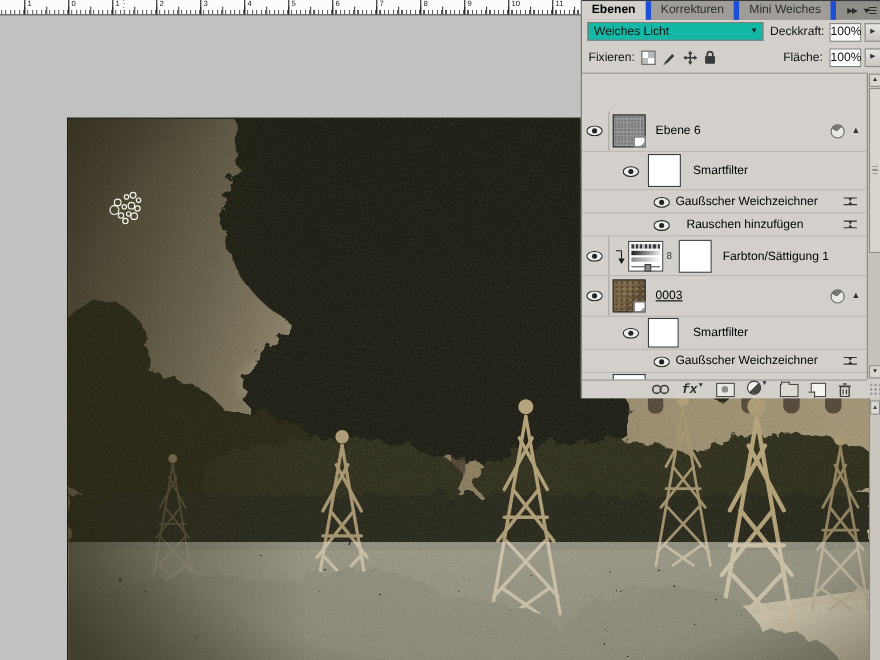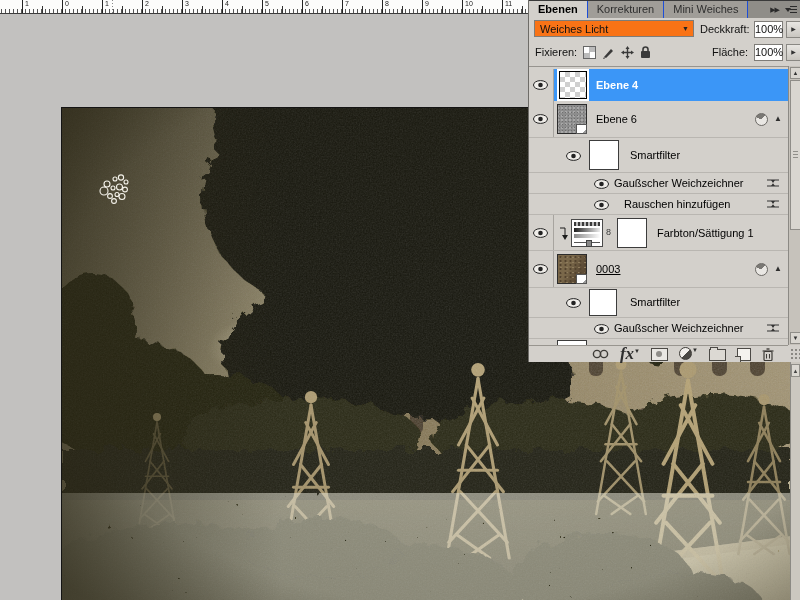--- a/index.html
+++ b/index.html
@@ -26,31 +26,31 @@
           background:#cbc7c0;border-left:1px solid #8b8984;}
   #doc-scrollbar .sbtn{position:absolute;left:0;top:2px;width:9px;height:13px;
           background:#dbd8d2;border:1px solid #918f8a;font-size:6px;line-height:12px;
           text-align:center;color:#444;box-sizing:border-box;}
   
   #panel{position:absolute;left:528px;top:0;width:272px;height:362px;
          background:#d3d0cb;border-left:1px solid #6e6c68;font-size:11px;color:#111;}
   #tabbar{position:absolute;left:0;top:0;width:272px;height:18px;background:#8f8d88;
           border-top:1px solid #3a3a3a;box-sizing:border-box;display:flex;}
   .tab{height:17px;line-height:17px;padding:0 9px;background:#a09d98;color:#2e2e2e;
-       border-right:1px solid #1d4ed8;font-size:11px;}
+       border-right:5px solid #1d4ed8;font-size:11px;}
   .tab.active{background:#d3d0cb;color:#000;font-weight:bold;}
   #tab-icons{margin-left:auto;display:flex;align-items:center;padding-right:4px;gap:6px;}
   .dblarrow{font-size:7px;color:#2a2a2a;letter-spacing:-1px;}
   .menu-icon{width:12px;height:9px;position:relative;}
   .menu-icon:before{content:"";position:absolute;left:0;top:3px;border:3px solid transparent;
        border-top:4px solid #2a2a2a;}
   .menu-icon:after{content:"";position:absolute;right:0;top:1px;width:7px;height:7px;
        background:repeating-linear-gradient(#2a2a2a 0 1px,transparent 1px 3px);}
   .prow{position:absolute;left:0;width:272px;height:22px;display:flex;align-items:center;}
-  #blend-select{position:absolute;left:5px;top:2px;width:160px;height:17px;background:#f97316;
+  #blend-select{position:absolute;left:5px;top:2px;width:160px;height:17px;background:#14b8a6;
        border:1px solid #7e7c78;display:flex;align-items:center;padding-left:5px;box-sizing:border-box;gap:28px;}
   #blend-select .dd{margin-left:auto;margin-right:4px;font-size:7px;color:#222;}
   .fieldlabel{font-size:11px;color:#111;}
   .valbox{width:27px;height:15px;background:#fff;border:1px solid #7e7c78;font-size:11px;
        text-align:right;line-height:15px;}
   .spin{width:13px;height:15px;background:linear-gradient(#e8e6e2,#c9c6c0);
        border:1px solid #8a8883;font-size:6px;color:#333;text-align:center;line-height:14px;margin-left:2px;}
   .lockicons{display:flex;gap:6px;align-items:center;margin-left:6px;}
   .lkchk{width:11px;height:11px;border:1px solid #666;
        background:conic-gradient(#bbb 0 25%,#fff 0 50%,#bbb 0 75%,#fff 0);}
@@ -88,22 +88,22 @@
   .adjb2{background:linear-gradient(90deg,#1d1d1d,#ececec);}
   .adjb3{background:linear-gradient(90deg,#8a8a8a,#fdfdfd);}
   .adjslider{position:relative;height:5px;}
   .adjslider:before{content:"";position:absolute;left:0;right:0;top:2px;height:1px;background:#555;}
   .adjslider:after{content:"";position:absolute;left:45%;top:0;width:4px;height:5px;background:#888;border:1px solid #444;}
   
   #bottombar{position:absolute;left:0;top:345px;width:259px;height:17px;background:#d3d0cb;
        border-top:1px solid #98958f;display:flex;align-items:center;justify-content:flex-end;
        gap:11px;padding-right:14px;box-sizing:border-box;}
   .bicon{display:inline-block;position:relative;}
-  .fxtext{font-style:italic;font-weight:bold;font-family:Liberation Serif, serif;
-       font-size:17px;color:#2e2e2e;line-height:12px;}
+  .fxtext{font-style:italic;font-weight:bold;font-family:Liberation Mono, monospace;
+       font-size:12px;color:#2e2e2e;line-height:12px;}
   .maskicon{width:15px;height:11px;border:1px solid #4c4a46;background:#e9e7e3;position:relative;}
   .maskicon:before{content:"";position:absolute;left:4px;top:2px;width:6px;height:6px;border-radius:50%;background:#8f8d89;}
   .adjicon{width:11px;height:11px;border-radius:50%;border:1px solid #3e3c38;
        background:linear-gradient(135deg,#f2f0ec 50%,#4a4844 50%);}
   .foldericon{width:15px;height:10px;background:#dcd9d3;border:1px solid #4c4a46;position:relative;margin-top:2px;}
   .foldericon:before{content:"";position:absolute;left:0;top:-3px;width:6px;height:2px;
        background:#dcd9d3;border:1px solid #4c4a46;border-bottom:none;}
   .newicon{width:12px;height:11px;background:#f4f2ee;border:1px solid #4c4a46;position:relative;}
   .newicon:before{content:"";position:absolute;left:-3px;bottom:-2px;width:5px;height:5px;
        background:#d3d0cb;border-top:1px solid #4c4a46;border-right:1px solid #4c4a46;}
@@ -357,30 +357,20 @@
         <path d="M3,5 V3.5 a2.5,2.5 0 0 1 5,0 V5" fill="none" stroke="#3a3a3a" stroke-width="1.6"></path>
         </svg>
     </span>
     <span class="fieldlabel" style="position:absolute;left:183px;">Fläche:</span>
     <span class="valbox" style="position:absolute;left:225px;">100%</span>
     <span class="spin" style="position:absolute;left:255px;">▶</span>
   </div>
 
   <div id="list">
 
-    <div class="lrow sel" style="top:2px;height:32px;border-bottom:none;">
-      <div class="eyecol" style="background:#d3d0cb;">
-        <svg class="eye" style="left:4px;top:11px;" width="15" height="10">
-          <ellipse cx="7.5" cy="5" rx="7" ry="4.4" fill="#efede9" stroke="#222"></ellipse>
-            <circle cx="7.5" cy="5" r="2.3" fill="#222"></circle>
-          </svg>
-      </div>
-      <div class="thumb checker" style="left:30px;top:2px;width:28px;height:28px;border:1px solid #000;box-shadow:0 0 0 2px #fff;"></div>
-      <span class="lname" style="left:67px;top:10px;">Ebene 4</span>
-    </div>
 
     <div class="lrow" style="top:34px;height:37px;">
       <div class="eyecol">
         <svg class="eye" style="left:4px;top:13px;" width="15" height="10">
           <ellipse cx="7.5" cy="5" rx="7" ry="4.4" fill="#efede9" stroke="#222"></ellipse>
             <circle cx="7.5" cy="5" r="2.3" fill="#222"></circle>
           </svg>
       </div>
       <div class="thumb noisegray" style="left:28px;top:3px;width:30px;height:30px;border:1px solid #2c2c2c;">
         <span class="so-badge"></span>

